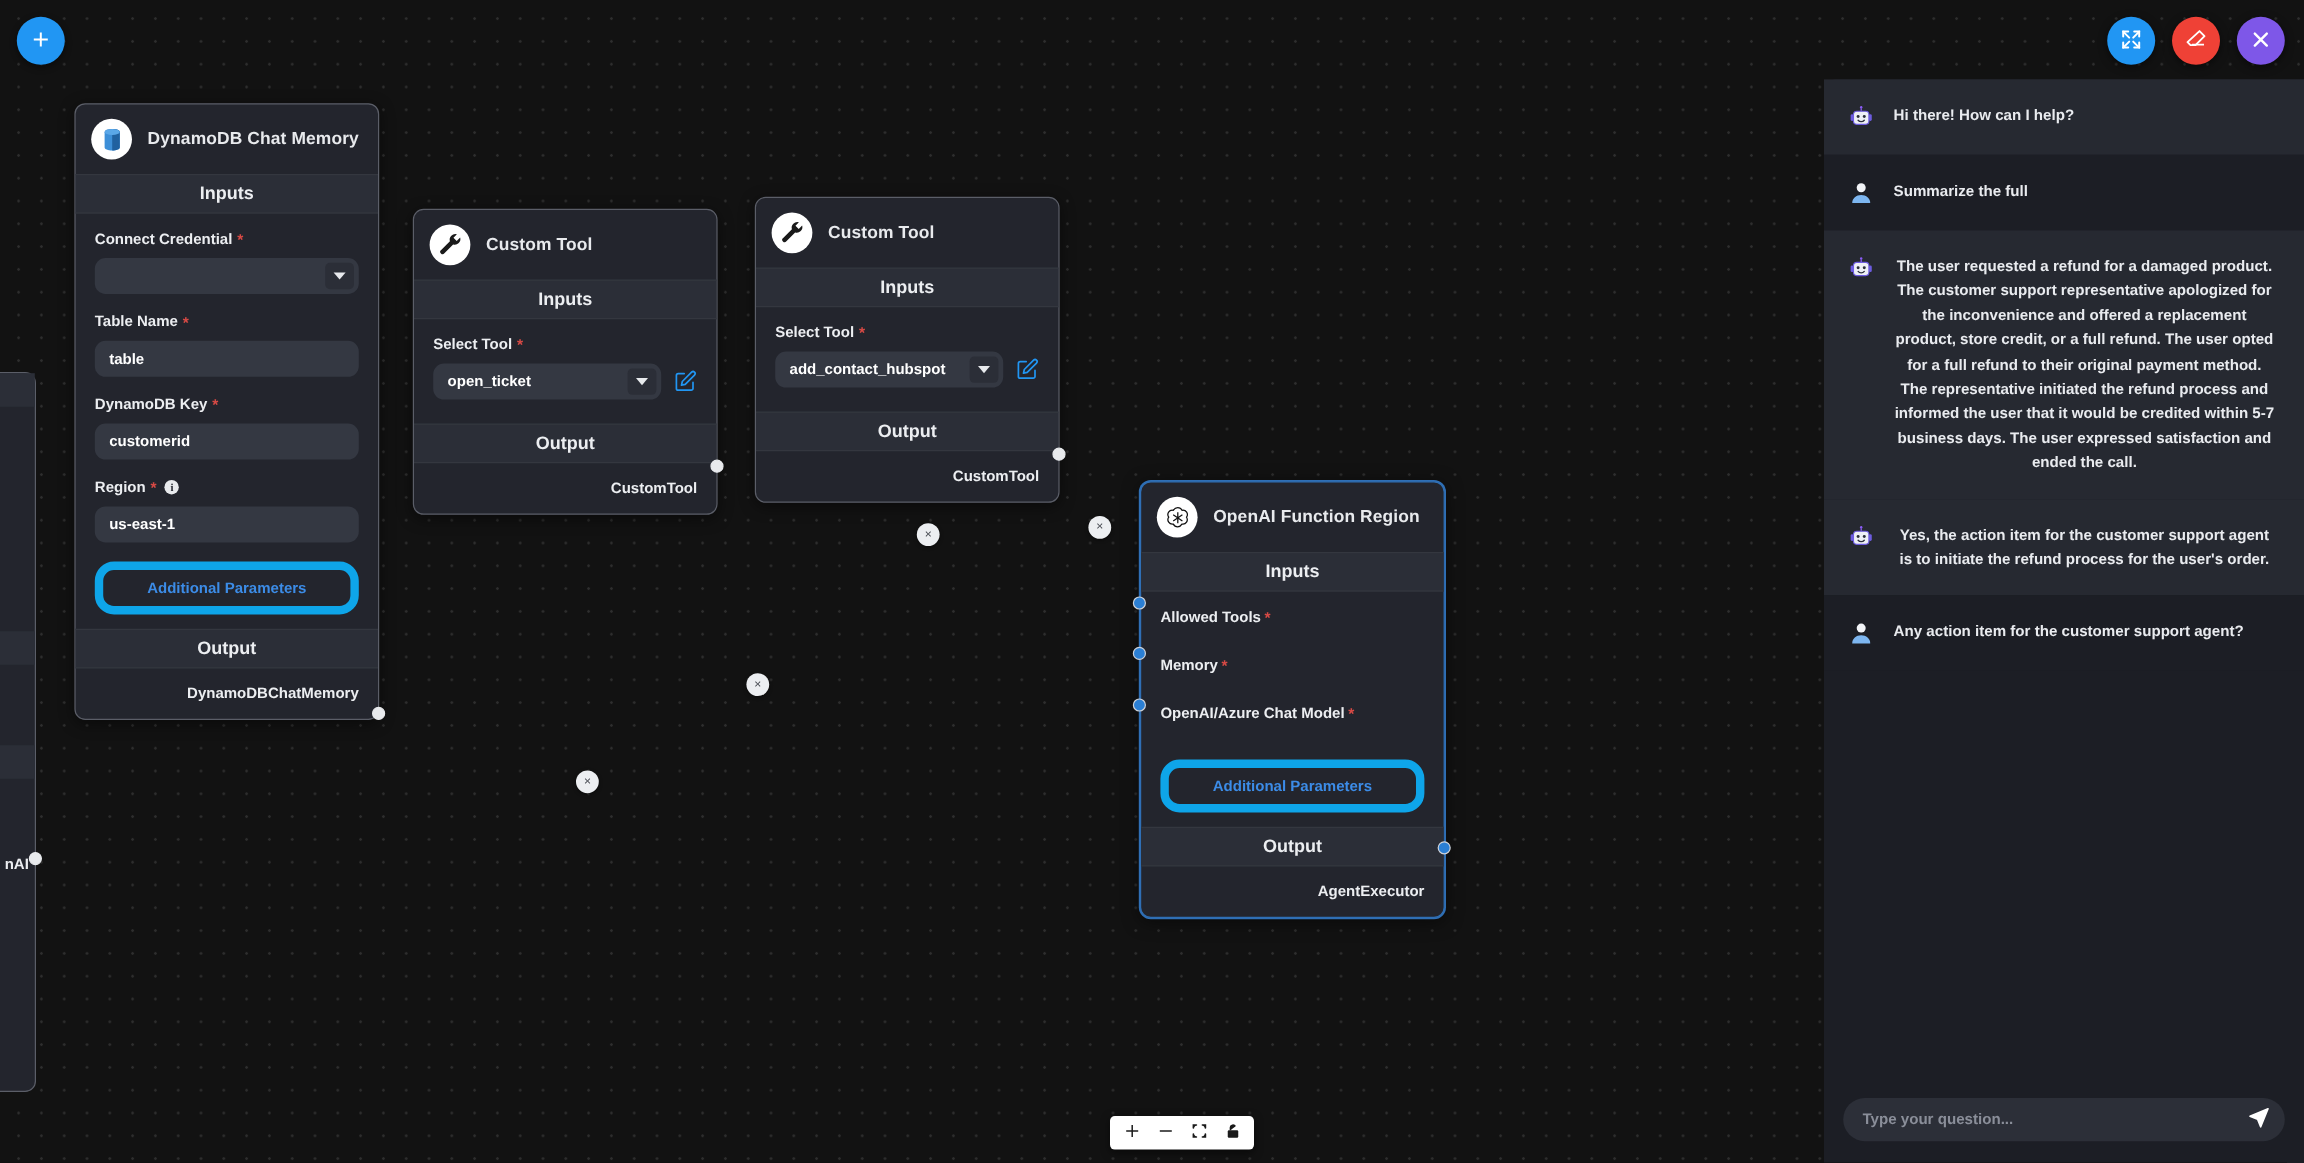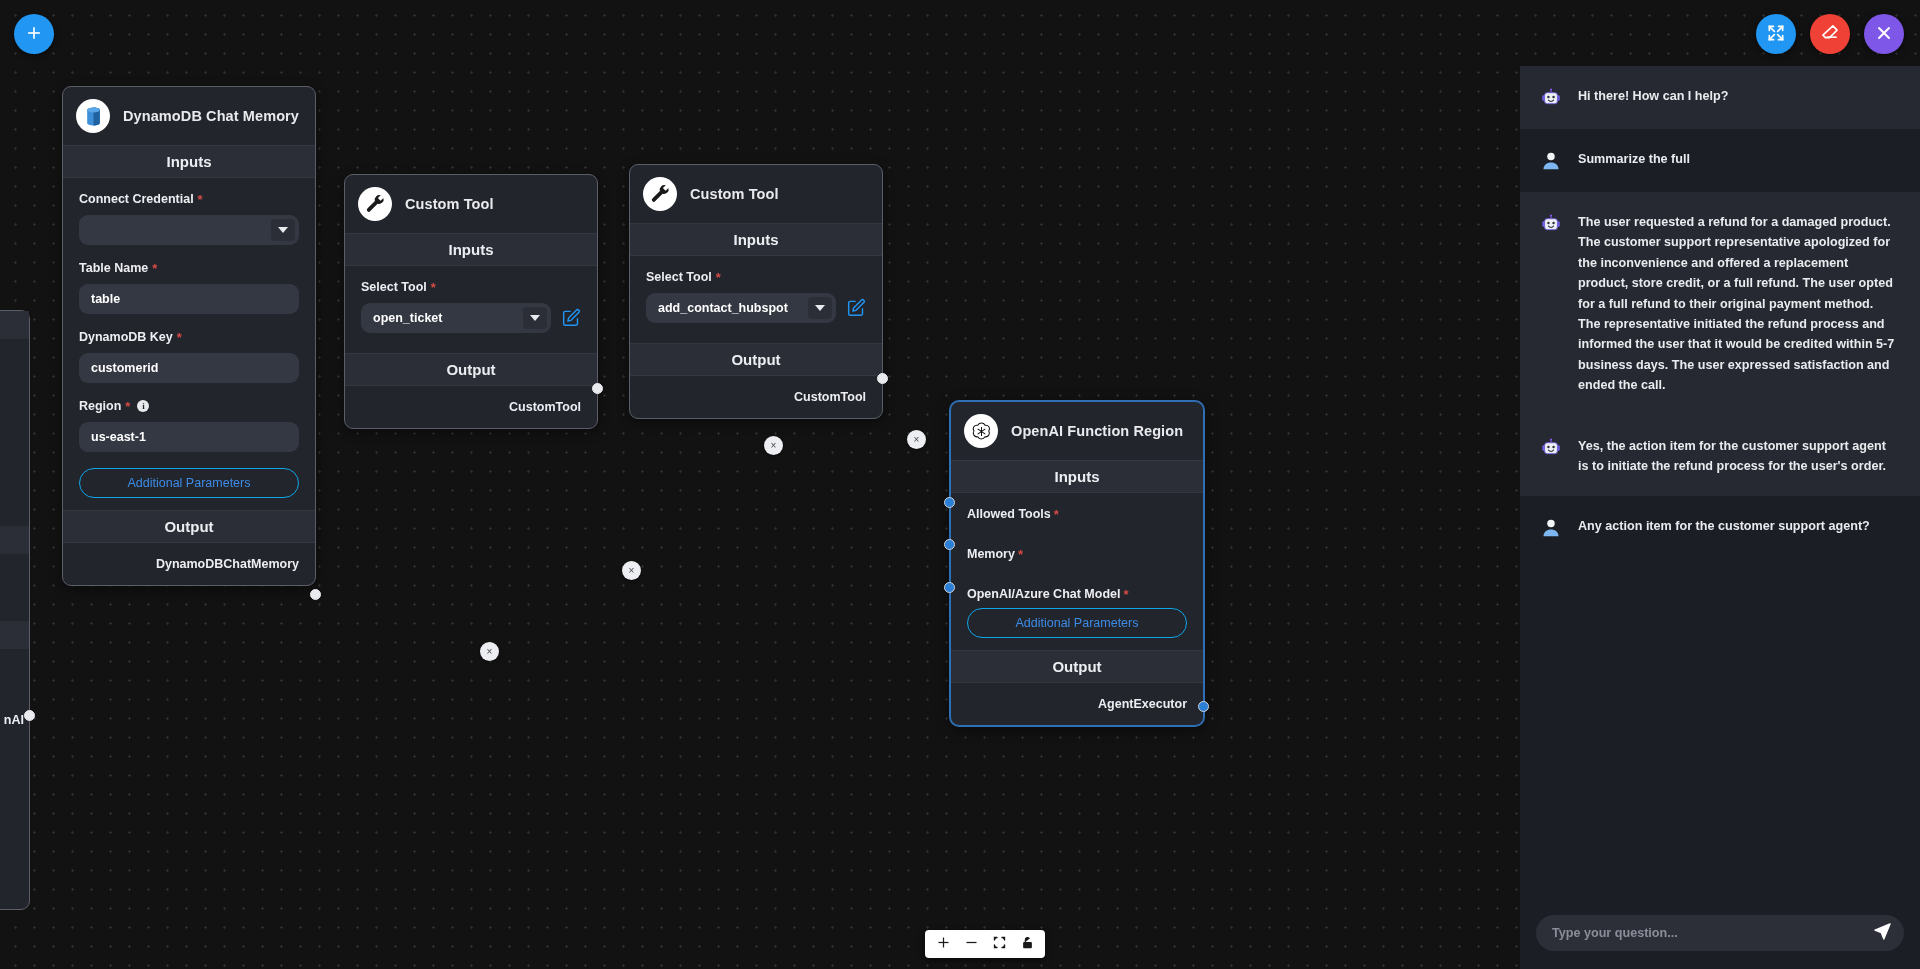--- a/index.html
+++ b/index.html
@@ -109,23 +109,23 @@
   .caret i {
     display: block; width: 0; height: 0;
     border-left: 5px solid transparent; border-right: 5px solid transparent;
     border-top: 6px solid #e8eaed;
   }
   .select-row { display: flex; align-items: center; gap: 10px; }
   .select-row .select-box { flex: 1; }
   .edit-ico { width: 20px; height: 20px; flex: none; cursor: pointer; }
   .edit-ico svg { width: 20px; height: 20px; stroke: #2196f3; fill: none; stroke-width: 1.7; }
   .addl-btn {
-    width: 100%; height: 30px; border-radius: 16px;
-    border: 1px solid #0ea5e9; background: transparent;
-    color: #3c8ce7; font-size: 12.5px; font-weight: normal; cursor: pointer;
+    width: 100%; height: 44px; border-radius: 16px;
+    border: 7px solid #0ea5e9; background: transparent;
+    color: #3c8ce7; font-size: 12.5px; font-weight: bold; cursor: pointer;
     font-family: "Liberation Sans", sans-serif;
   }
   .out-row {
     padding: 14px 16px 14px; text-align: right;
     font-size: 12.5px; font-weight: bold; color: #eceef1;
   }
   .anchor {
     position: absolute; width: 11px; height: 11px; border-radius: 50%;
     background: #2b7fd4; border: 1px solid #cfd3da; cursor: pointer;
   }
@@ -166,21 +166,21 @@
     border-top-left-radius: 10px;
     display: flex; flex-direction: column;
   }
   .chat-list { flex: 1; overflow: hidden; }
   .msg { display: flex; gap: 16px; padding: 20px 24px 20px 20px; }
   .msg.bot  { background: #262931; }
   .msg.user { background: #1c1e25; }
   .msg-avatar { width: 22px; height: 22px; flex: none; margin-top: 1px; }
   .msg-avatar svg { width: 22px; height: 22px; }
   .msg-text {
-    font-size: 12.6px; color: #e9ebef; line-height: 1.62; font-weight: bold;
+    font-size: 12.6px; color: #e9ebef; line-height: 1.62; font-weight: bold; text-align: center;
   }
   .chat-input-wrap { padding: 14px 16px 18px; }
   .chat-input {
     background: #2c2f38; border-radius: 18px; height: 36px;
     display: flex; align-items: center; padding: 0 12px 0 16px; gap: 8px;
   }
   .chat-input input {
     flex: 1; background: transparent; border: none; outline: none;
     color: #e9ebef; font-size: 12.6px; font-weight: bold;
     font-family: "Liberation Sans", sans-serif;
@@ -413,21 +413,21 @@
     <div class="section-bar">Inputs</div>
     <div class="node-body">
       <div class="in-label">
         <span>Allowed Tools</span>
         <span class="req">*</span>
       </div>
       <div class="in-label">
         <span>Memory</span>
         <span class="req">*</span>
       </div>
-      <div class="in-label" style="margin-bottom:7px;">
+      <div class="in-label" style="margin-bottom:32px;">
         <span>OpenAI/Azure Chat Model</span>
         <span class="req">*</span>
       </div>
       <button class="addl-btn">Additional Parameters</button>
     </div>
     <div class="section-bar">Output</div>
     <div class="out-row">AgentExecutor</div>
   </div>
   <div class="anchor" style="left:944px; top:497px;"></div>
   <div class="anchor" style="left:944px; top:539px;"></div>

